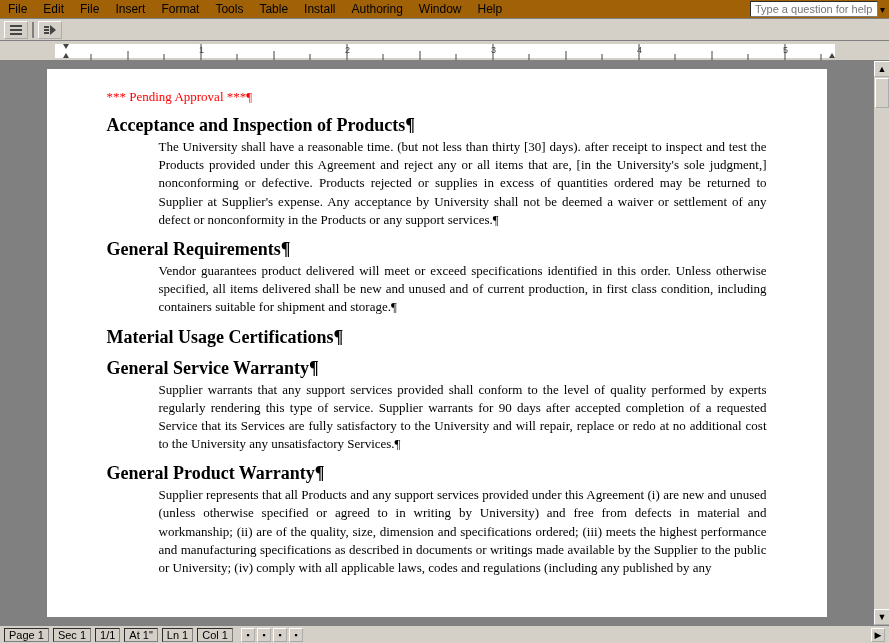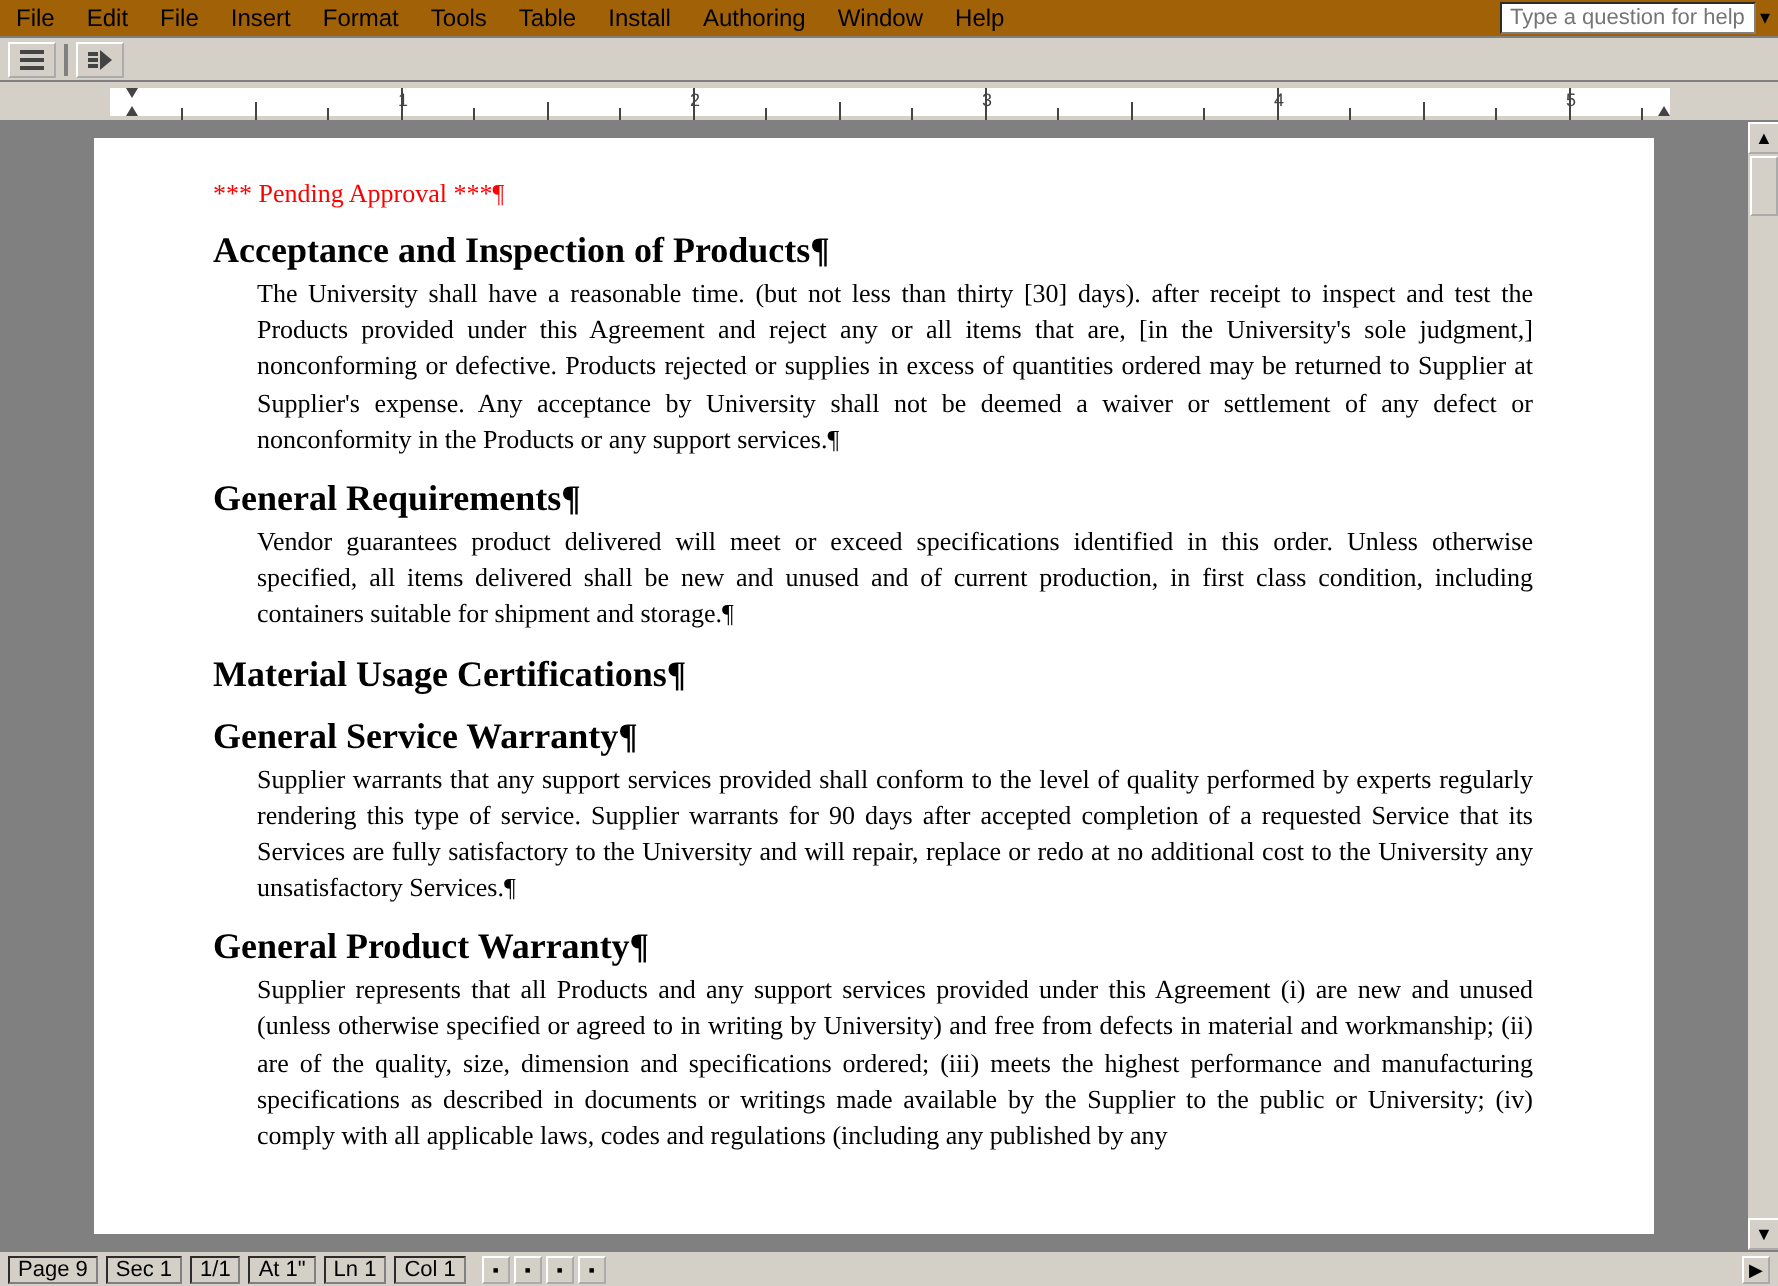--- a/index.html
+++ b/index.html
@@ -133,21 +133,21 @@
       font-size: 13px;
       margin-bottom: 6px;
     }
     .section-heading {
       font-weight: bold;
       font-size: 18px;
       margin-top: 10px;
       margin-bottom: 2px;
     }
     .section-body {
-      margin-left: 22px;
+      margin-left: 52px;
       font-size: 13px;
       line-height: 1.4;
       text-align: justify;
       margin-bottom: 4px;
     }
 
     
     .ruler-svg {
       width: 100%;
       height: 20px;
@@ -270,21 +270,21 @@
   <div class="v-scrollbar">
     <div class="scroll-btn">▲</div>
     <div class="scroll-track">
       <div class="scroll-thumb"></div>
     </div>
     <div class="scroll-btn">▼</div>
   </div>
 </div>
 
 <div class="status-bar">
-  <div class="status-item">Page 9</div>
+  <div class="status-item">Page 1</div>
   <div class="status-item">Sec 1</div>
   <div class="status-item">1/1</div>
   <div class="status-item">At 1"</div>
   <div class="status-item">Ln 1</div>
   <div class="status-item">Col 1</div>
 
   <div style="margin-left:4px; display:flex; gap:2px;">
     <div style="width:14px;height:14px;background:#d4d0c8;border:1px outset #fff;display:flex;align-items:center;justify-content:center;font-size:9px;cursor:pointer;">▪</div>
     <div style="width:14px;height:14px;background:#d4d0c8;border:1px outset #fff;display:flex;align-items:center;justify-content:center;font-size:9px;cursor:pointer;">▪</div>
     <div style="width:14px;height:14px;background:#d4d0c8;border:1px outset #fff;display:flex;align-items:center;justify-content:center;font-size:9px;cursor:pointer;">▪</div>

